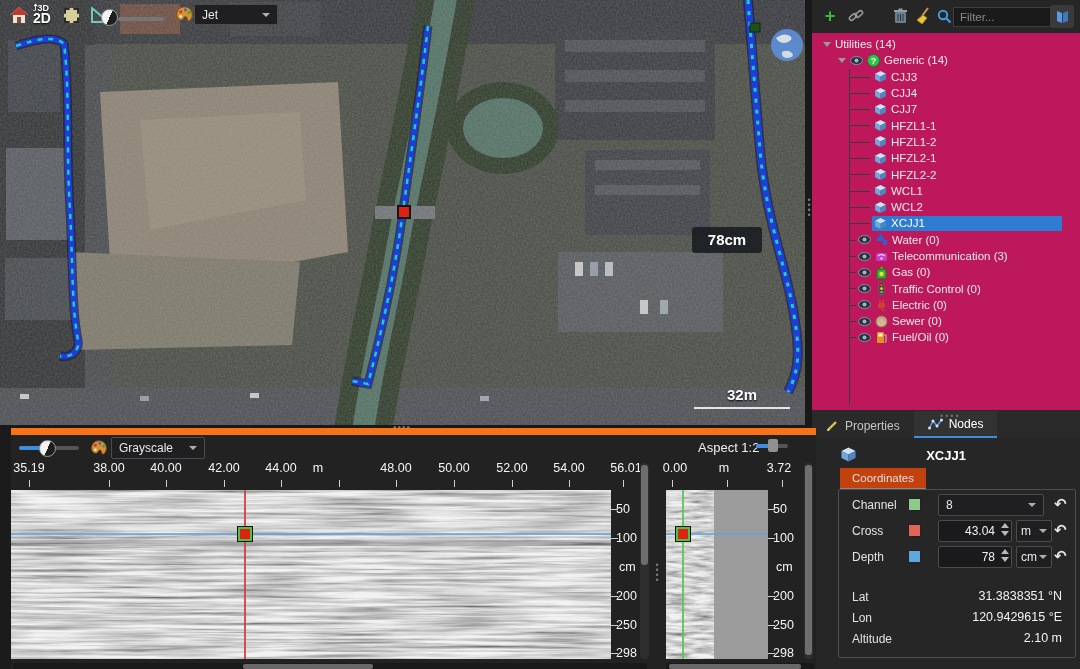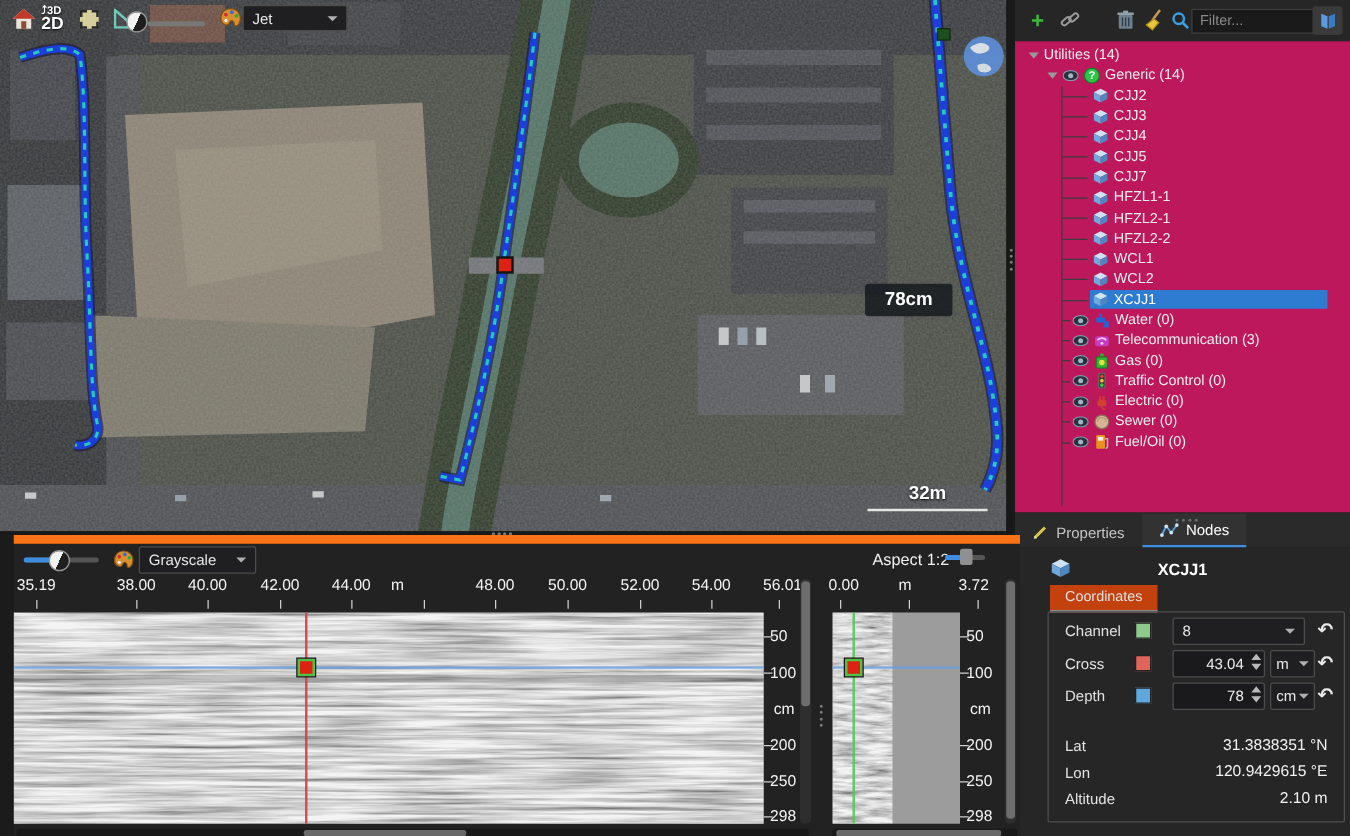--- a/index.html
+++ b/index.html
@@ -252,31 +252,20 @@
     </div>
 
     <div class="trow" style="padding-left:60px">
         <span class="stub"></span>
         <span class="rowsel">
           <svg width="13" height="13" viewBox="0 0 12 12">
             <polygon points="6,1 11,3.5 6,6 1,3.5" fill="#cfe2f4"></polygon>
             <polygon points="1,3.5 6,6 6,11 1,8.5" fill="#6fa8dc"></polygon>
             <polygon points="11,3.5 6,6 6,11 11,8.5" fill="#4e86c0"></polygon>
           </svg>
-          <span>CJJ2</span>
-        </span>
-      </div>
-    <div class="trow" style="padding-left:60px">
-        <span class="stub"></span>
-        <span class="rowsel">
-          <svg width="13" height="13" viewBox="0 0 12 12">
-            <polygon points="6,1 11,3.5 6,6 1,3.5" fill="#cfe2f4"></polygon>
-            <polygon points="1,3.5 6,6 6,11 1,8.5" fill="#6fa8dc"></polygon>
-            <polygon points="11,3.5 6,6 6,11 11,8.5" fill="#4e86c0"></polygon>
-          </svg>
           <span>CJJ3</span>
         </span>
       </div>
     <div class="trow" style="padding-left:60px">
         <span class="stub"></span>
         <span class="rowsel">
           <svg width="13" height="13" viewBox="0 0 12 12">
             <polygon points="6,1 11,3.5 6,6 1,3.5" fill="#cfe2f4"></polygon>
             <polygon points="1,3.5 6,6 6,11 1,8.5" fill="#6fa8dc"></polygon>
             <polygon points="11,3.5 6,6 6,11 11,8.5" fill="#4e86c0"></polygon>
@@ -285,43 +274,43 @@
         </span>
       </div>
     <div class="trow" style="padding-left:60px">
         <span class="stub"></span>
         <span class="rowsel">
           <svg width="13" height="13" viewBox="0 0 12 12">
             <polygon points="6,1 11,3.5 6,6 1,3.5" fill="#cfe2f4"></polygon>
             <polygon points="1,3.5 6,6 6,11 1,8.5" fill="#6fa8dc"></polygon>
             <polygon points="11,3.5 6,6 6,11 11,8.5" fill="#4e86c0"></polygon>
           </svg>
-          <span>CJJ5</span>
-        </span>
-      </div>
-    <div class="trow" style="padding-left:60px">
-        <span class="stub"></span>
-        <span class="rowsel">
-          <svg width="13" height="13" viewBox="0 0 12 12">
-            <polygon points="6,1 11,3.5 6,6 1,3.5" fill="#cfe2f4"></polygon>
-            <polygon points="1,3.5 6,6 6,11 1,8.5" fill="#6fa8dc"></polygon>
-            <polygon points="11,3.5 6,6 6,11 11,8.5" fill="#4e86c0"></polygon>
-          </svg>
           <span>CJJ7</span>
         </span>
       </div>
     <div class="trow" style="padding-left:60px">
         <span class="stub"></span>
         <span class="rowsel">
           <svg width="13" height="13" viewBox="0 0 12 12">
             <polygon points="6,1 11,3.5 6,6 1,3.5" fill="#cfe2f4"></polygon>
             <polygon points="1,3.5 6,6 6,11 1,8.5" fill="#6fa8dc"></polygon>
             <polygon points="11,3.5 6,6 6,11 11,8.5" fill="#4e86c0"></polygon>
           </svg>
           <span>HFZL1-1</span>
+        </span>
+      </div>
+    <div class="trow" style="padding-left:60px">
+        <span class="stub"></span>
+        <span class="rowsel">
+          <svg width="13" height="13" viewBox="0 0 12 12">
+            <polygon points="6,1 11,3.5 6,6 1,3.5" fill="#cfe2f4"></polygon>
+            <polygon points="1,3.5 6,6 6,11 1,8.5" fill="#6fa8dc"></polygon>
+            <polygon points="11,3.5 6,6 6,11 11,8.5" fill="#4e86c0"></polygon>
+          </svg>
+          <span>HFZL1-2</span>
         </span>
       </div>
     <div class="trow" style="padding-left:60px">
         <span class="stub"></span>
         <span class="rowsel">
           <svg width="13" height="13" viewBox="0 0 12 12">
             <polygon points="6,1 11,3.5 6,6 1,3.5" fill="#cfe2f4"></polygon>
             <polygon points="1,3.5 6,6 6,11 1,8.5" fill="#6fa8dc"></polygon>
             <polygon points="11,3.5 6,6 6,11 11,8.5" fill="#4e86c0"></polygon>
           </svg>

